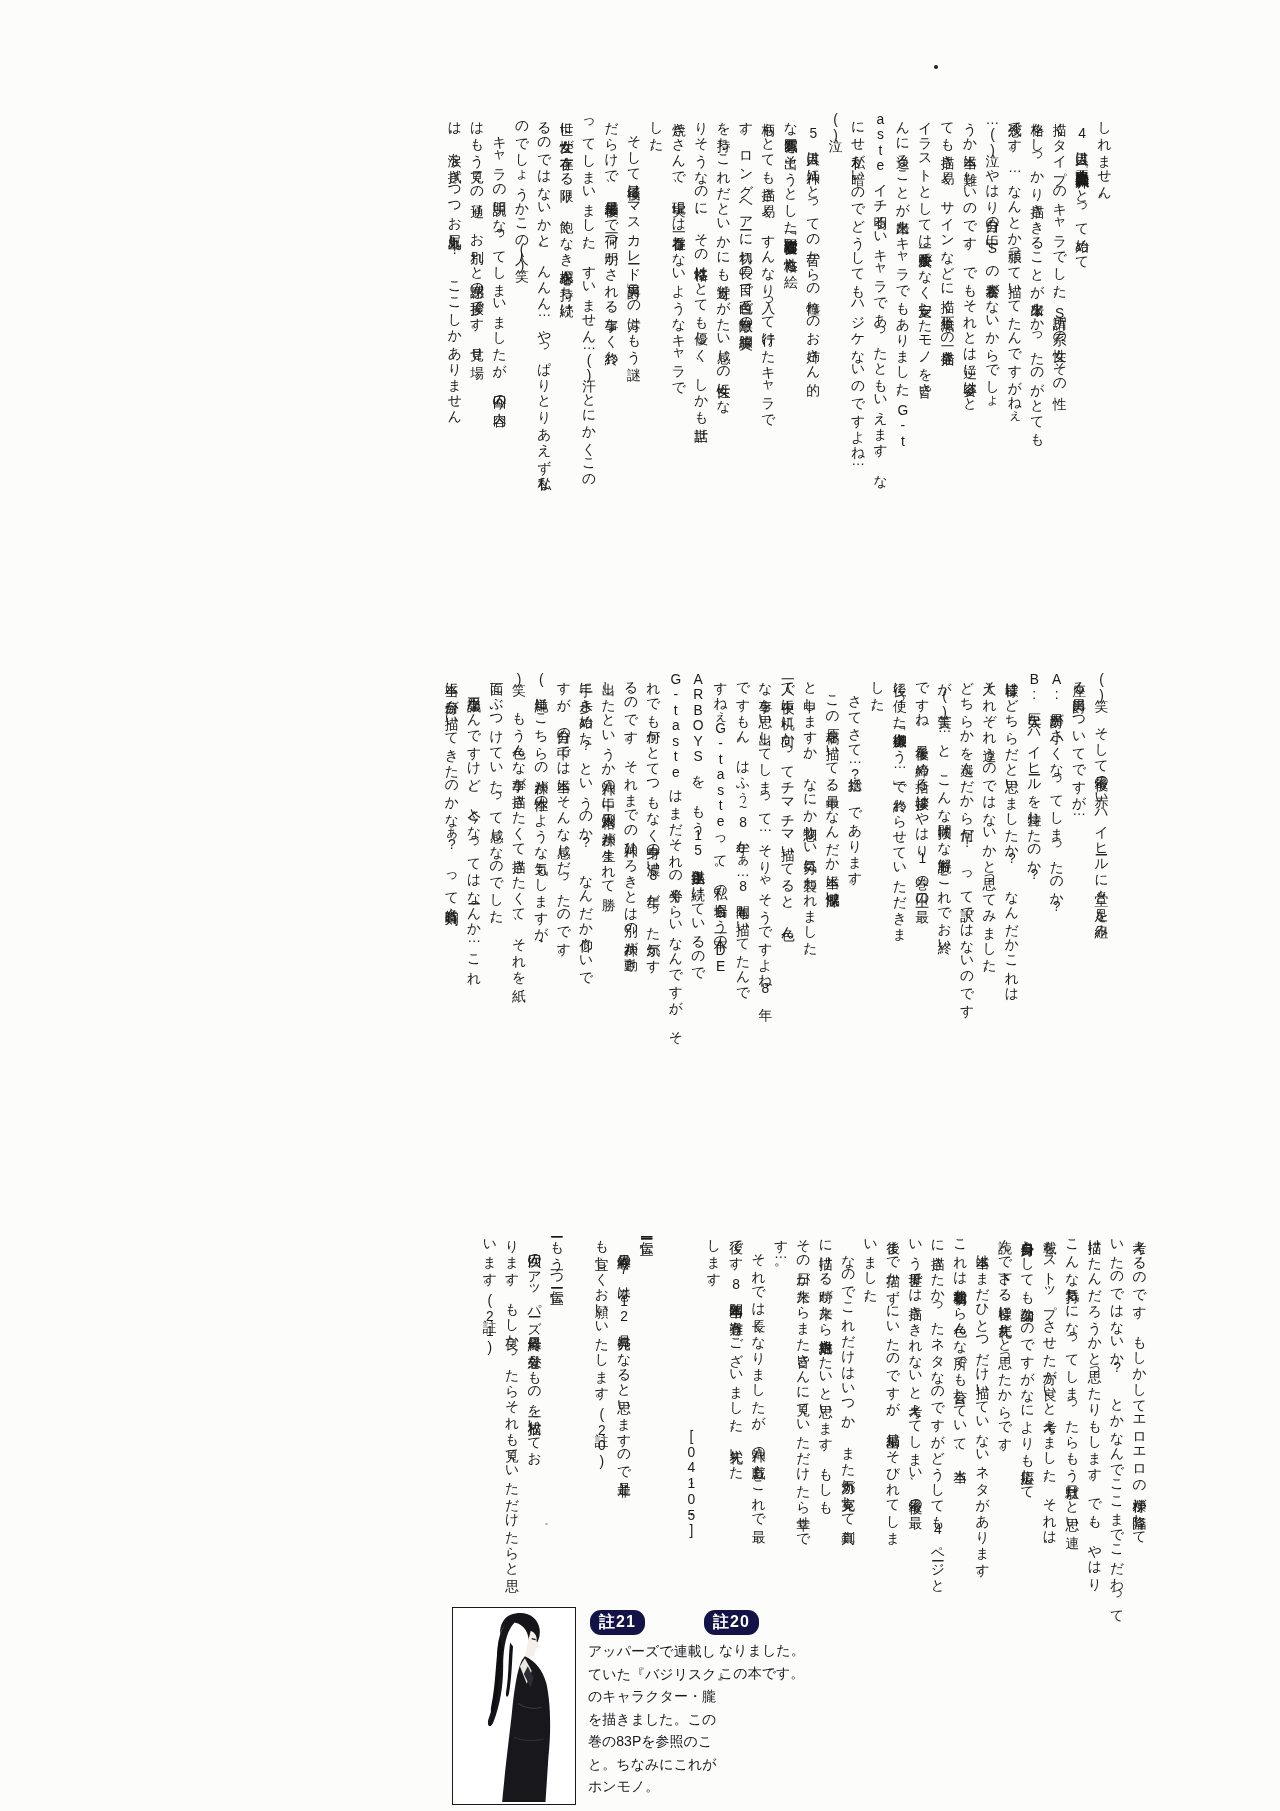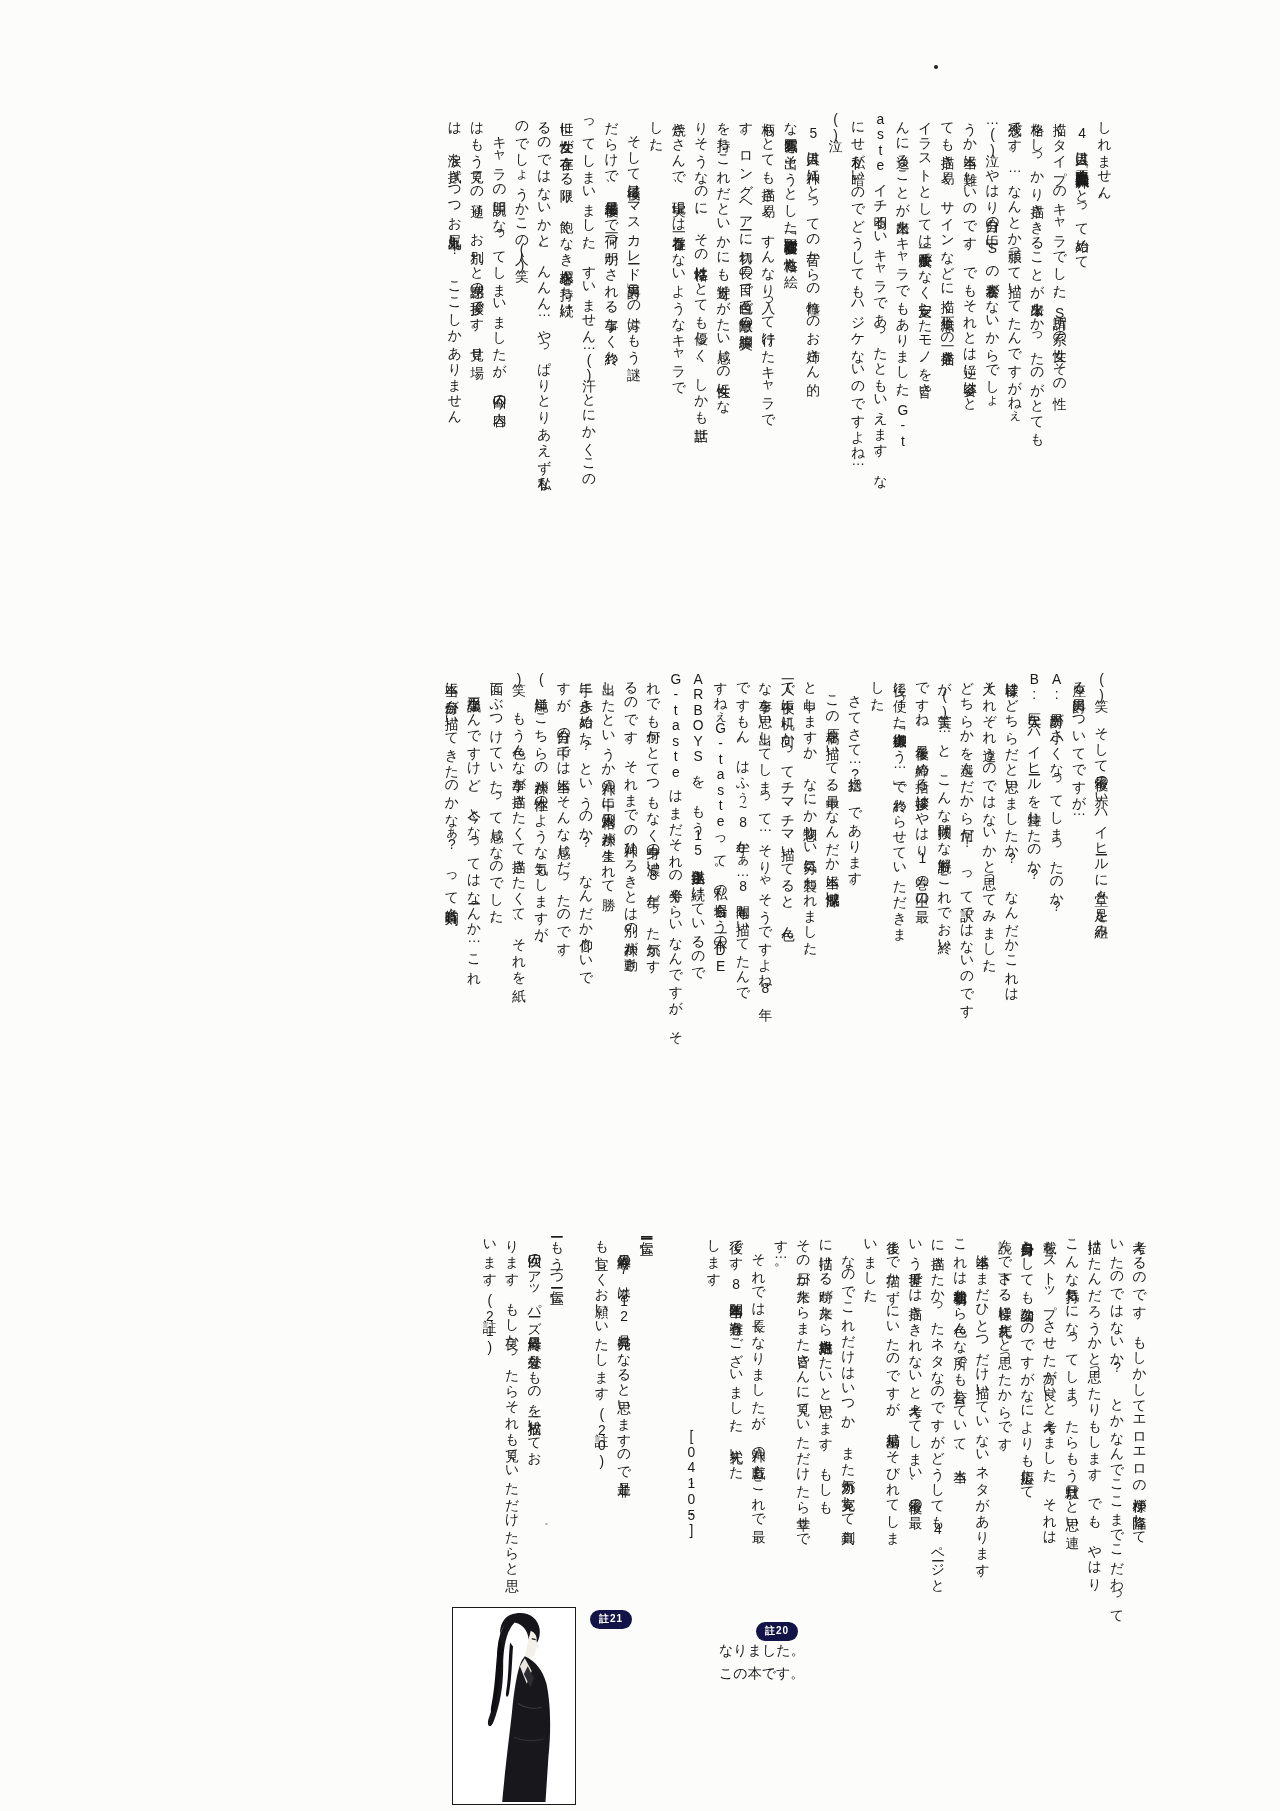--- a/index.html
+++ b/index.html
@@ -20,21 +20,21 @@
   .vblock .vcol {
     height:100%;
     line-height:22.4px;
     margin:0;
   }
   .note-badge {
     position:absolute;
     background:#131347;
     color:#ffffff;
     font-weight:bold;
-    font-size:10px;
+    font-size:16px;
     line-height:1;
     padding:4px 9px 5px 9px;
     border-radius:11px;
     letter-spacing:1px;
   }
   .note-text {
     position:absolute;
     font-size:14px;
     line-height:22.5px;
     white-space:pre;
@@ -55,24 +55,25 @@
 <body>
 
 <div id="page">
 
   <div class="vblock" style="top:112px; right:165px; height:360px;"><div class="vcol">しれません。</div><div class="vcol">　4人目は小悪魔「星野麻由」私八神にとって始めて</div><div class="vcol">描くタイプのキャラでした。所謂S系の女性。その性</div><div class="vcol">格をしっかり描ききることが出来なかったのがとても</div><div class="vcol">残念です。…なんとか頑張って描いてたんですがねぇ</div><div class="vcol">…(泣)やはり自分の中にSの素養がないからでしょ</div><div class="vcol">うか本当に難しいのです。でもそれとは逆に容姿はと</div><div class="vcol">ても描き易く、サインなどに描く下絵無しの一発描き</div><div class="vcol">イラストとしては一番失敗がなく安定したモノを皆さ</div><div class="vcol">んに送ることが出来たキャラでもありました。G-t</div><div class="vcol">asteイチ明るいキャラであったともいえます。な</div><div class="vcol">にせ私が暗いのでどうしてもハジケないのですよね…</div><div class="vcol">(泣)</div><div class="vcol">　5人目は八神にとっての昔からの憧れのお姉さん的</div><div class="vcol">な雰囲気を出そうとした「紺野彩香」彼女は性格も絵</div><div class="vcol">柄もとても描き易く、すんなり入って行けたキャラで</div><div class="vcol">す。ロングヘアーに切れ長の目で色白で無敵の脚線美</div><div class="vcol">を持ちこれだといかにも近寄りがたい感じの女性にな</div><div class="vcol">りそうなのに、その性格はとても優しく、しかも世話</div><div class="vcol">焼きさんで、現実には一番存在しないようなキャラで</div><div class="vcol">した。</div><div class="vcol">　そして最後は「マスカレード男爵」この方はもう謎</div><div class="vcol">だらけで、結局最後まで何一つ明かされる事なく終わ</div><div class="vcol">ってしまいました。すいません…(汗)とにかくこの</div><div class="vcol">世に女性が存在する限り、飽くなき探求心を持ち続け</div><div class="vcol">るのではないかと。んんん…やっぱりとりあえず私な</div><div class="vcol">のでしょうかこの人(笑)</div><div class="vcol">　キャラの説明になってしまいましたが、今回の内容</div><div class="vcol">はもう見ての通り、お別れと感謝の挨拶です。見せ場</div><div class="vcol">は、涙を拭きつつお尻丸出し!　ここしかありません</div></div>
 
   <div class="vblock" style="top:672px; right:168px; height:360px;"><div class="vcol">(笑)　そして最後の赤いハイヒールに堂々と足を組み</div><div class="vcol">座る男爵についてですが…</div><div class="vcol">A:男爵が小さくなってしまったのか?</div><div class="vcol">B:巨大なハイヒールを特注したのか?</div><div class="vcol">皆様はどちらだと思いましたか?　なんだかこれは</div><div class="vcol">人それぞれ違うのではないかと思ってみました。</div><div class="vcol">どちらかを選んだから何だ!　って訳ではないのです</div><div class="vcol">が(苦笑)…と、こんな間抜けな解説もこれでお終い</div><div class="vcol">ですね。最後を締め括る挨拶はやはり1巻の口上の最</div><div class="vcol">後に使った「御機嫌よう…」で終わらせていただきま</div><div class="vcol">した。</div><div class="vcol">　さてさて…総括?　であります。</div><div class="vcol">　この原稿を描いてる最中、なんだか本当に感慨深い</div><div class="vcol">と申しますか、なにか物悲しい気分に襲われました。</div><div class="vcol">一人で夜中に机に向かってチマチマ描いてると、色ん</div><div class="vcol">な事を思い出してしまって…そりゃそうですよね8年</div><div class="vcol">ですもん。はふぅ~8年かぁ…8年間も描いてたんで</div><div class="vcol">すねぇG-tasteって。私の場合もう一本のDE</div><div class="vcol">ARBOYSを、もう15年以上描き続けているので</div><div class="vcol">G-tasteはまだそれの半分くらいなんですが、そ</div><div class="vcol">れでも何かとてつもなく中身の濃い8年だった気がす</div><div class="vcol">るのです。それまでの八神ひろきとは別の八神が動き</div><div class="vcol">出したというか八神の中に別人格の八神が生まれて勝</div><div class="vcol">手に歩き始めた?というのか?　なんだか仰々しいで</div><div class="vcol">すが、自分の中では本当にそんな感じだったのです。</div><div class="vcol">(単純にこちらの八神が本性のような気もしますが・</div><div class="vcol">笑)　もう色んな事が描きたくて描きたくて、それを紙</div><div class="vcol">面にぶつけていたって感じなのでした。</div><div class="vcol">　不思議なんですけど、今となってはなーんか…これ</div><div class="vcol">本当に自分が描いてきたのかなぁ?　って時々真剣に</div></div>
 
   <div class="vblock" style="top:1230px; right:130px; height:362px;"><div class="vcol">考えるのです。もしかしてエロエロの神様が降臨して</div><div class="vcol">いたのではないか?　とかなんでここまでこだわって</div><div class="vcol">描けたんだろうかと思ったりもします。でも、やはり</div><div class="vcol">こんな気持ちになってしまったらもう駄目だと思い連</div><div class="vcol">載をストップさせた方が良いと考えました。それは、</div><div class="vcol">自分自身としても勿論なのですがなによりも応援して</div><div class="vcol">読んで下さる皆様に失礼だと思ったからです。</div><div class="vcol">　本当はまだひとつだけ描いていないネタがあります。</div><div class="vcol">これは連載当初から色んな所でも公言していて、本当</div><div class="vcol">に描きたかったネタなのですがどうしても4ページと</div><div class="vcol">いう世界では描ききれないと考えてしまい、最後の最</div><div class="vcol">後まで描かずにいたのですが、結局出しそびれてしま</div><div class="vcol">いました。</div><div class="vcol">　なのでこれだけはいつか、また気力が充実して真剣</div><div class="vcol">に描ける時が来たら絶対描きたいと思います。もしも</div><div class="vcol">その日が来たらまた皆さんに見ていただけたら幸せで</div><div class="vcol">す…。</div><div class="vcol">　それでは長くなりましたが、八神の戯言もこれで最</div><div class="vcol">後です。8年間本当に有難うございました。失礼いた</div><div class="vcol">します。</div><div class="vcol">　　　　　　　　　　　　　　[04・10・5]</div><div class="vcol">　</div><div class="vcol">ーー宣伝ーー</div><div class="vcol">　最終巻の7巻は12月発売になると思いますので是非と</div><div class="vcol">も宜しくお願いいたします。(註20)</div><div class="vcol">　</div><div class="vcol">ーーもう一つ宣伝ーー</div><div class="vcol">　次回のアッパーズ最終号に意外なものを一枚描いてお</div><div class="vcol">ります。もし良かったらそれも見ていただけたらと思</div><div class="vcol">います。(註21)</div></div>
 
-  <div class="note-badge" style="left:756px; top:1610px;margin-top:12px;">註20</div>
+  <div class="note-badge" style="left:704px; top:1610px;">註20</div>
   <div class="note-text" style="left:719px; top:1640px;font-family:Liberation Mono, monospace;"><div>なりました。</div><div>この本です。</div></div>
 
   <div class="note-badge" style="left:590px; top:1610px;">註21</div>
+  <div class="note-text" style="left:588px; top:1640px;"><div>アッパーズで連載し</div><div>ていた『バジリスク』</div><div>のキャラクター・朧</div><div>を描きました。この</div><div>巻の83Pを参照のこ</div><div>と。ちなみにこれが</div><div>ホンモノ。</div></div>
 
   <div id="illustration-box">
     <svg viewBox="0 0 124 197" xmlns="http://www.w3.org/2000/svg">
       <rect x="0" y="0" width="124" height="197" fill="#ffffff"></rect>
 
       <path d="M60 8 C48 16 44 34 45 56 C46 76 42 96 36 112 C34 119 38 122 41 115 C48 97 51 78 51 58 C51 40 54 22 63 13 Z" fill="#15151a"></path>
       <path d="M47 30 C43 52 44 74 39 98 C37 107 41 109 43 100 C47 80 49 56 51 38 Z" fill="#0e0e12"></path>
 
       <path d="M58 6 C74 0 86 8 88 20 C89 28 87 33 82 39 L77 31 C76 21 70 14 60 13 C54 14 50 18 48 26 C47 18 51 9 58 6 Z" fill="#15151a"></path>
 

